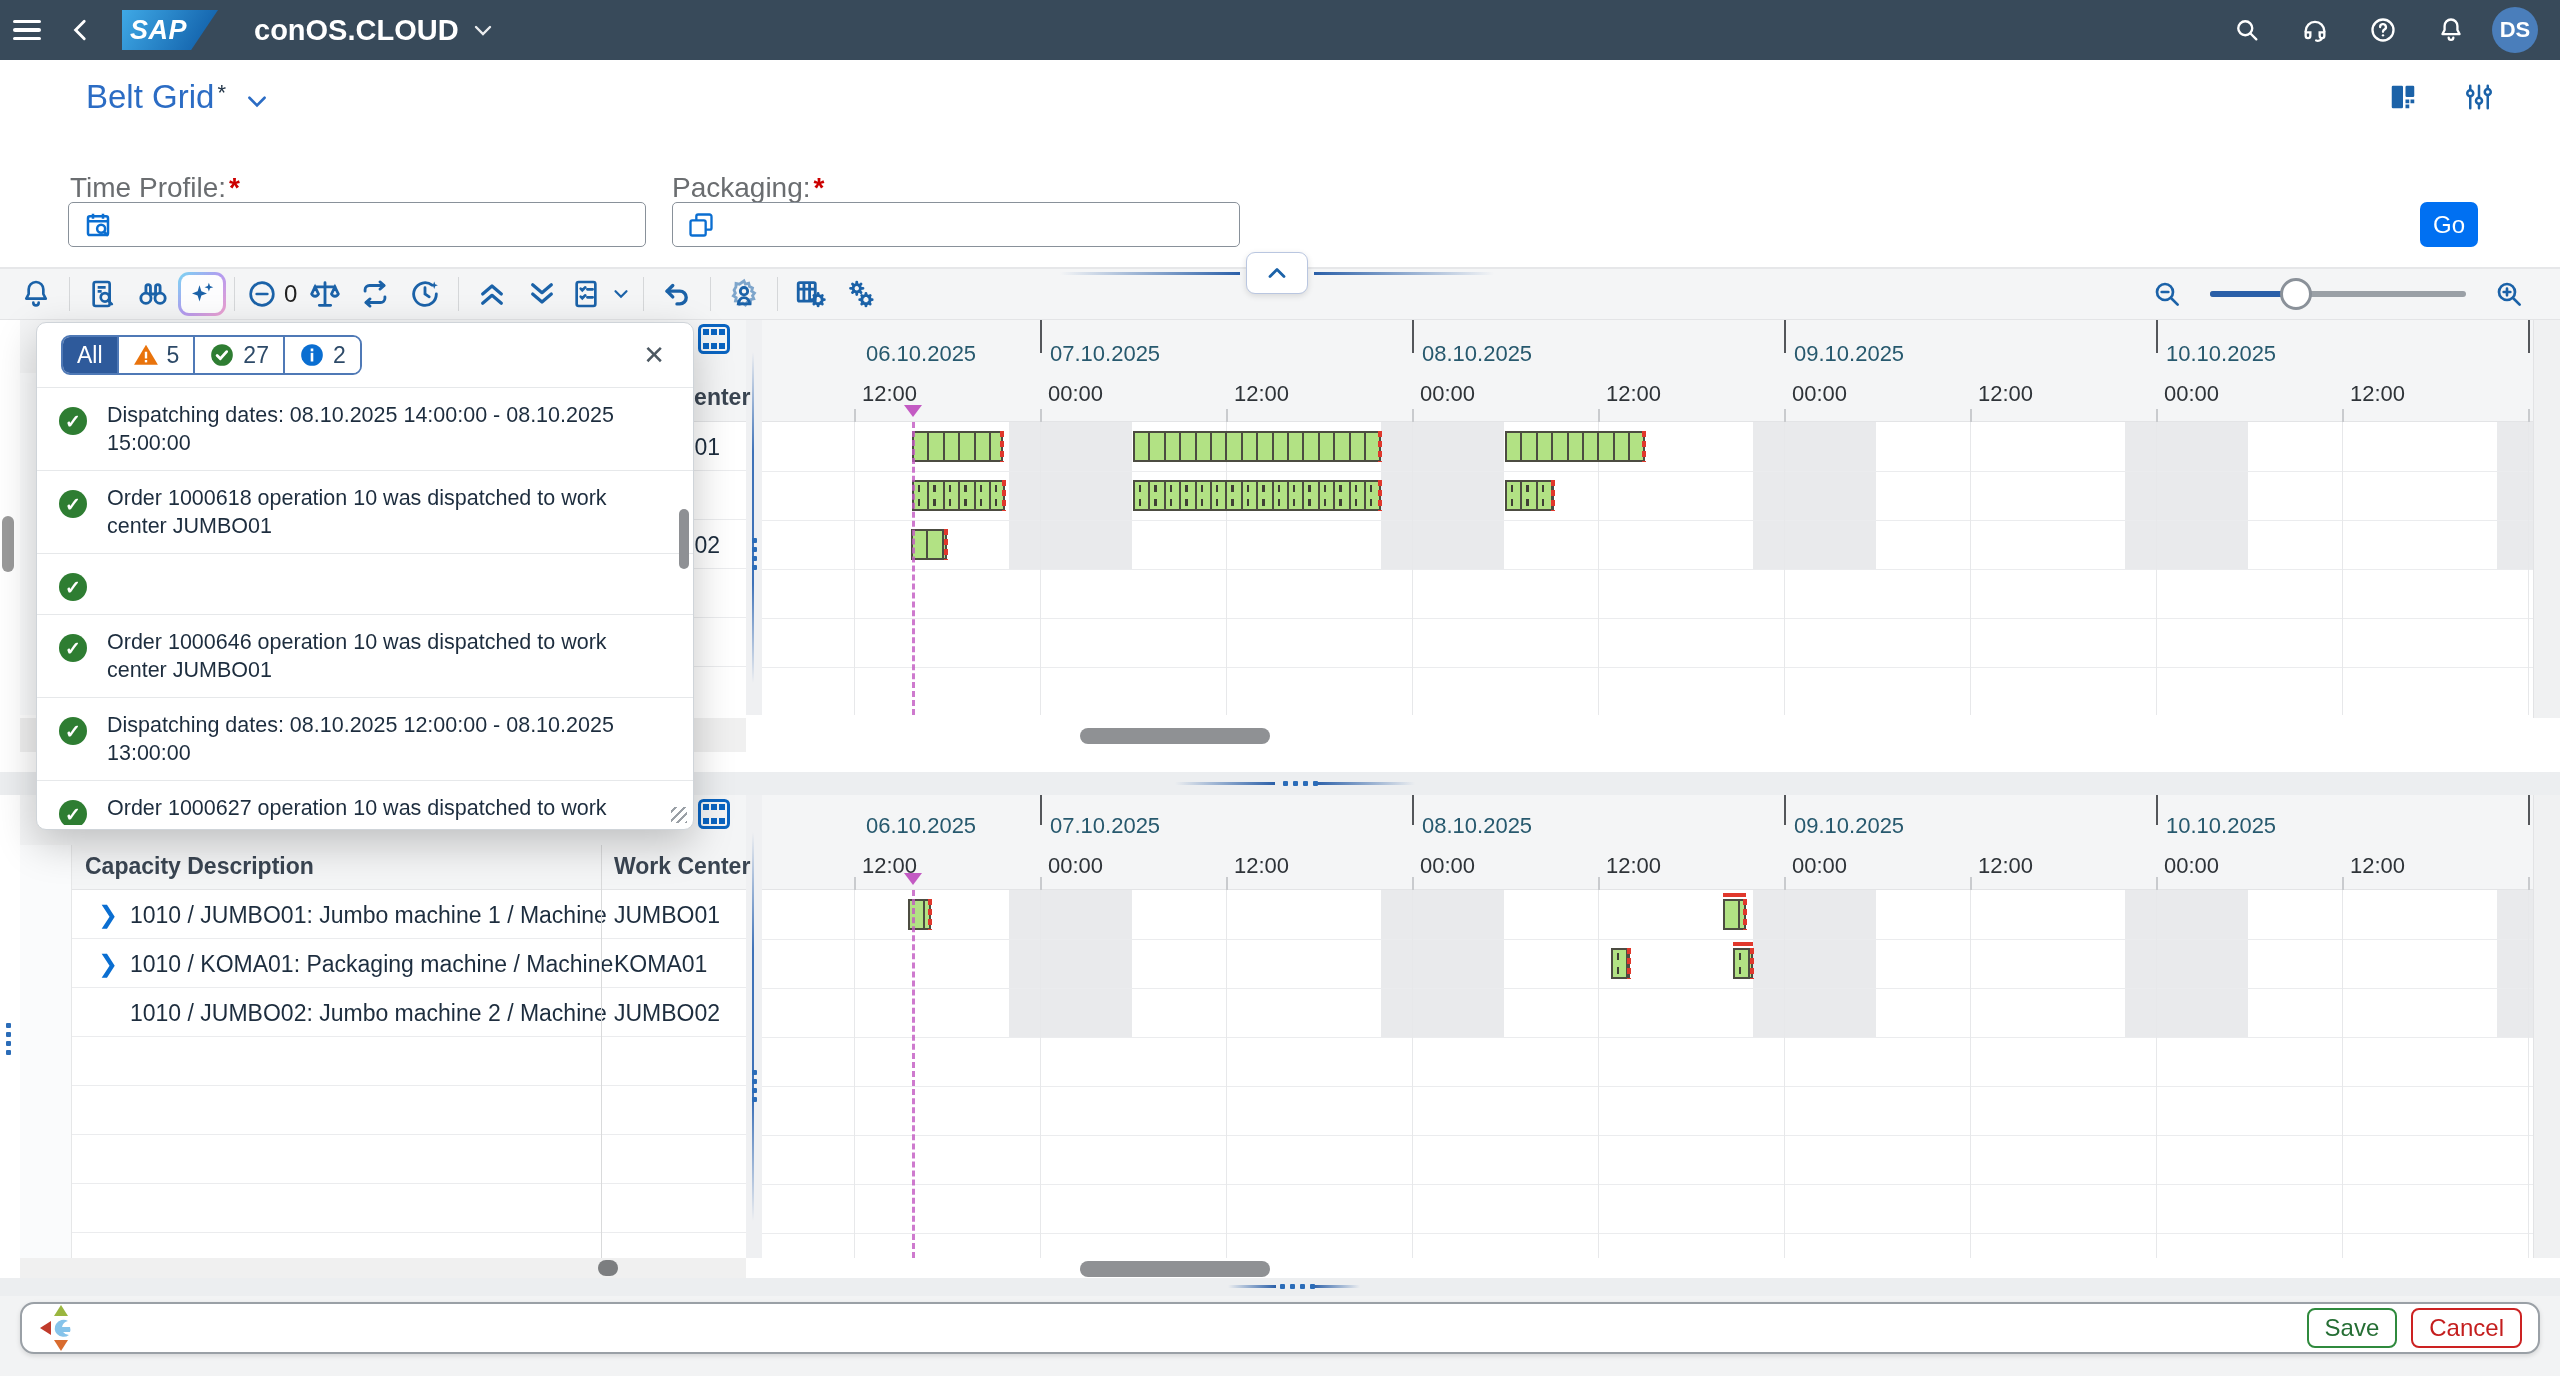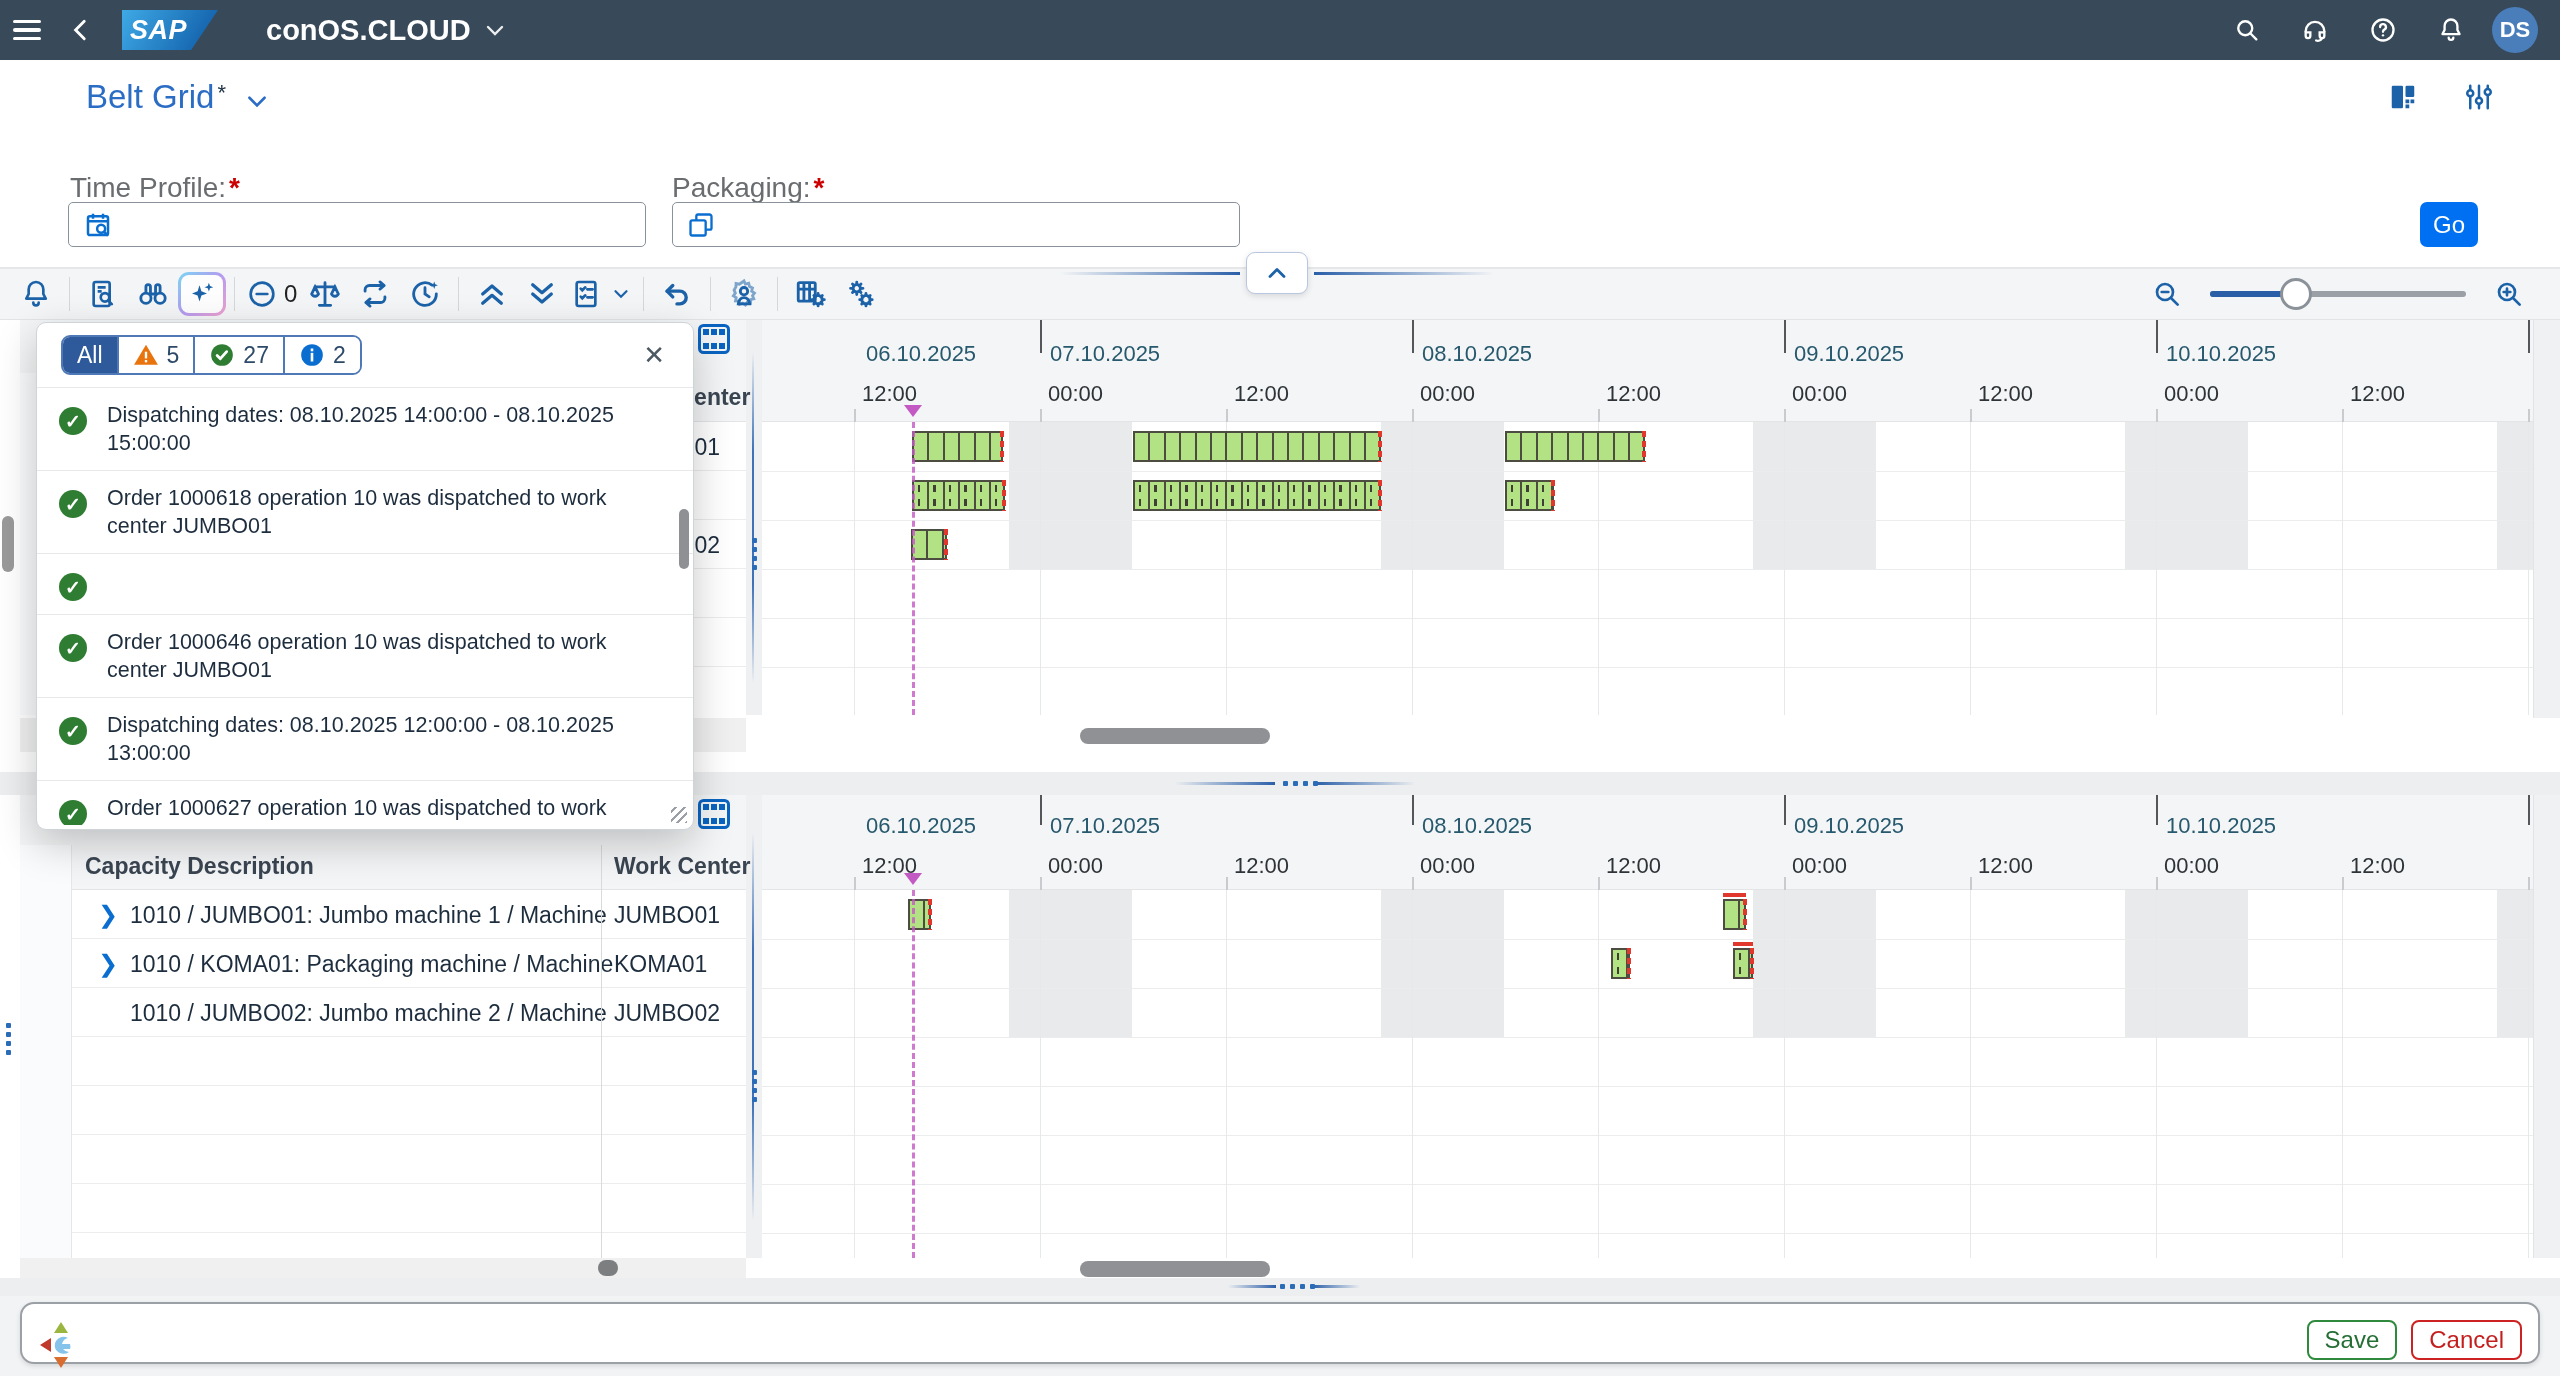--- a/index.html
+++ b/index.html
@@ -19,21 +19,21 @@
   .shell{position:absolute;left:0;top:0;width:2560px;height:60px;background:var(--shell);
          display:flex;align-items:center;color:#fff}
   .shell-btn{width:54px;height:60px;display:flex;align-items:center;justify-content:center;cursor:pointer}
   .burger{width:28px}
   .burger i{display:block;height:3.4px;background:#fff;border-radius:2px;margin:5px 0}
   .saplogo{width:96px;height:40px;margin:0 10px 0 14px;position:relative;
            background:linear-gradient(120deg,#3fa9e6 0%,#1464ad 85%);
            clip-path:polygon(0 0,100% 0,72% 100%,0 100%);
            display:flex;align-items:center}
   .saplogo span{font-style:italic;font-weight:bold;font-size:27px;color:#fff;padding-left:8px;letter-spacing:.5px}
-  .product{font-size:29px;font-weight:bold;margin-left:38px}
+  .product{font-size:29px;font-weight:bold;margin-left:26px}
   .shell-caret{margin-left:12px;opacity:.9}
   .shell-right{margin-left:auto;display:flex;align-items:center;gap:14px;padding-right:22px}
   .avatar{width:46px;height:46px;border-radius:50%;background:#4a7ebb;color:#fff;font-weight:bold;
           font-size:22px;display:flex;align-items:center;justify-content:center}
 
   
   .page-title-row{position:absolute;left:0;top:60px;width:2560px;height:80px;background:#fff}
   .page-title{position:absolute;left:86px;top:18px;font-size:33px;color:#2b6cc4;display:flex;align-items:flex-start}
   .page-title .star{font-size:22px;color:#223548;margin:2px 0 0 3px}
   .page-title .caret{margin:10px 0 0 18px}
@@ -138,22 +138,22 @@
   .msg-item{display:flex;align-items:flex-start;border-bottom:1px solid #e6e8ea;padding:13px 0;cursor:pointer}
   .msg-ic{flex:0 0 auto;width:28px;height:28px;border-radius:50%;background:#2e7d32;color:#fff;font-size:19px;
           font-weight:bold;display:flex;align-items:center;justify-content:center;margin:6px 0 0 22px}
   .msg-text{margin-left:20px;width:540px;font-size:21.5px;line-height:28px;color:#1d2d3e}
   .pop-scroll{position:absolute;right:4px;top:186px;width:10px;height:60px;background:#8e9094;border-radius:5px;cursor:pointer}
   .resize-grip{position:absolute;right:6px;bottom:6px;width:16px;height:16px;cursor:nwse-resize;
       background:repeating-linear-gradient(315deg,#9aa0a6 0 2px,rgba(0,0,0,0) 2px 6px)}
 
   
   .footer-zone{position:absolute;left:0;top:1296px;width:2560px;height:80px;background:#f2f3f4}
-  .footer-bar{position:absolute;left:20px;right:20px;top:6px;height:62px;background:#fff;border:2px solid #9aa0a6;
-              border-radius:14px;display:flex;padding:16px 16px;box-shadow:0 2px 5px rgba(0,0,0,.12)}
+  .footer-bar{position:absolute;left:20px;right:20px;top:6px;height:52px;background:#fff;border:2px solid #9aa0a6;
+              border-radius:14px;display:flex;align-items:center;padding:16px 16px;box-shadow:0 2px 5px rgba(0,0,0,.12)}
   .f-btn{height:40px;border-radius:8px;background:#fff;font-size:24px;font-family:"Liberation Sans",sans-serif;
          padding:0 16px;cursor:pointer}
   .save{border:2px solid #2f8a3d;color:#256e34;margin-left:auto}
   .cancel{border:2px solid #cc2222;color:#c41e1e;margin-left:14px}
 
   .edge-thumb{position:absolute;left:2px;top:516px;width:12px;height:56px;border-radius:6px;background:#9a9a9a;z-index:9}
 </style>
 </head>
 <body>
 

